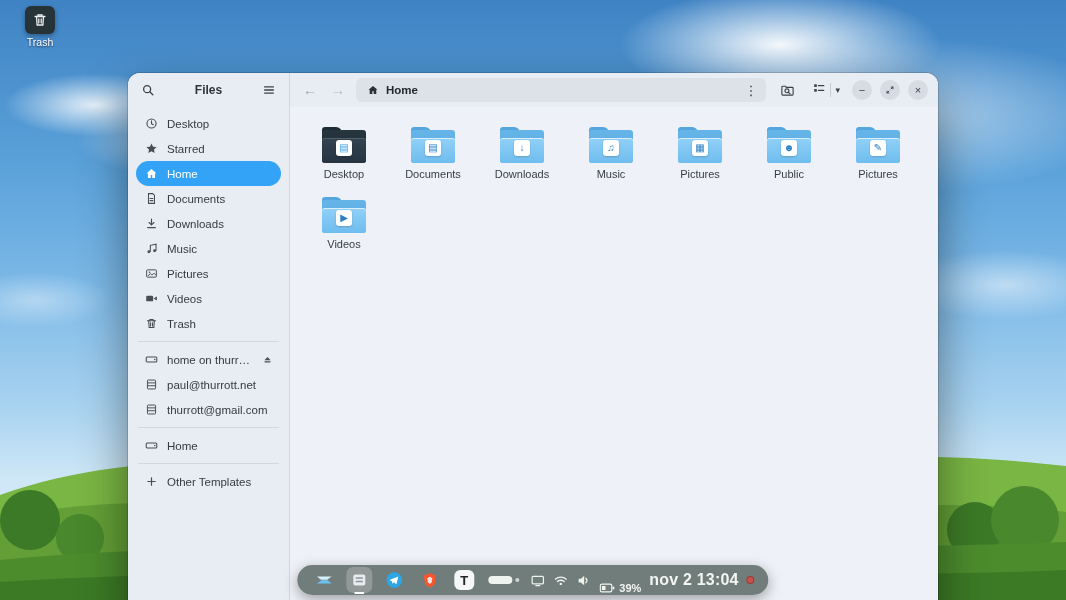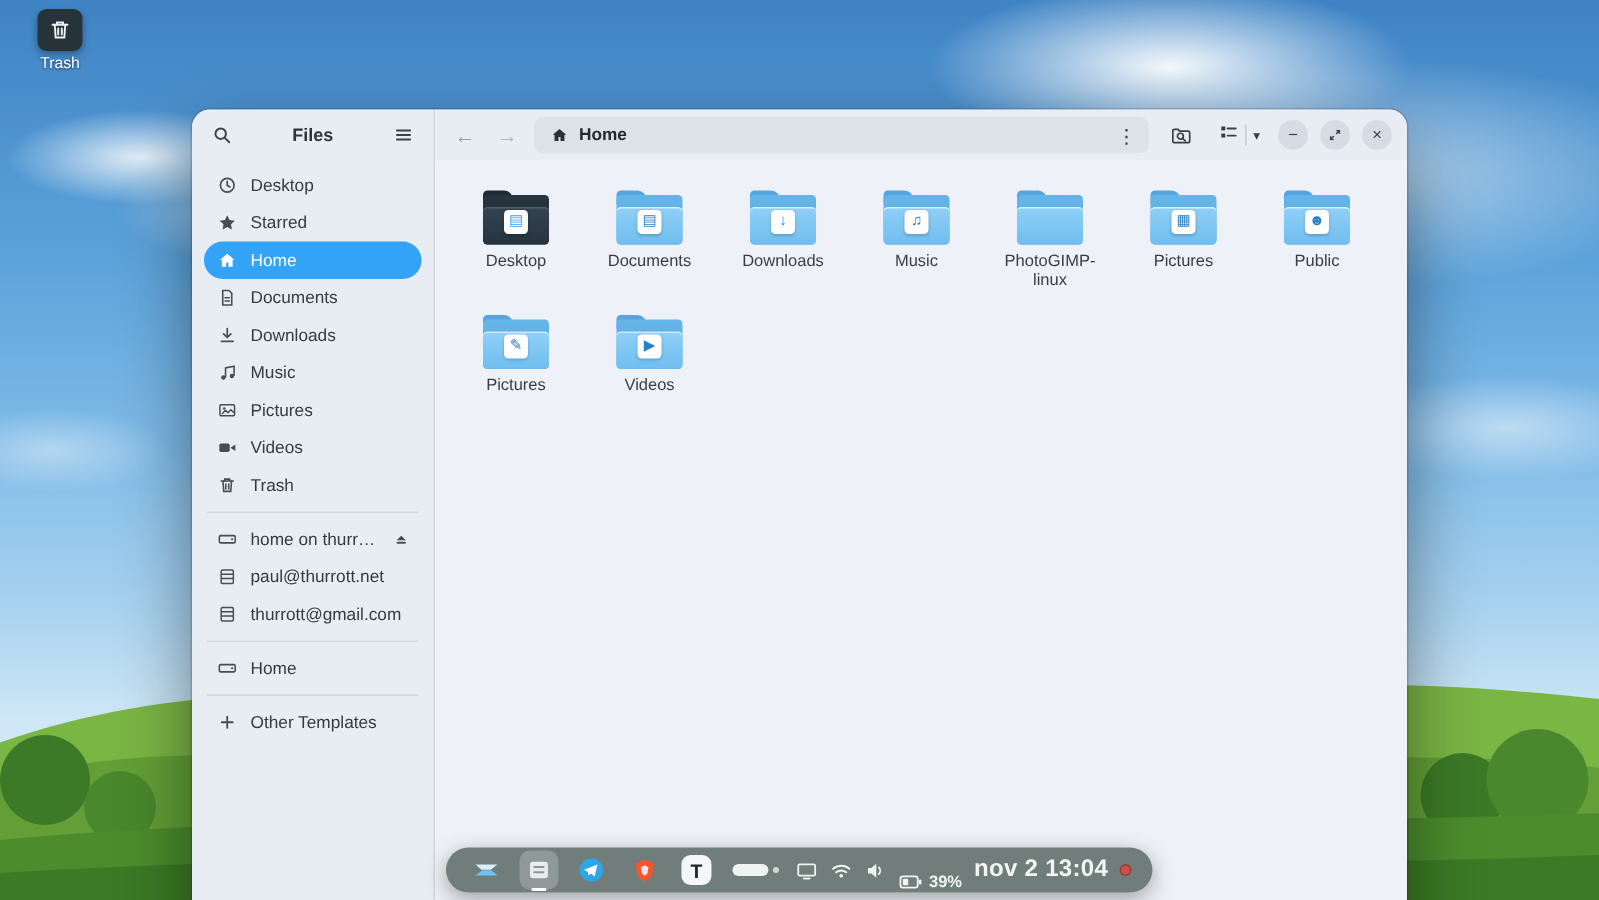--- a/index.html
+++ b/index.html
@@ -385,28 +385,20 @@
         <div class="tile" data-variant="blue">
           <div class="folder">
               <i class="ftab"></i>
               <i class="fbody"></i>
               <i class="ffront"></i>
             <span class="emblem">♫</span>
             </div>
           <span class="tname">Music</span>
         </div>
 
-        <div class="tile" data-variant="blue">
-          <div class="folder">
-              <i class="ftab"></i>
-              <i class="fbody"></i>
-              <i class="ffront"></i>
-            </div>
-          <span class="tname">PhotoGIMP-linux</span>
-        </div>
 
         <div class="tile" data-variant="blue">
           <div class="folder">
               <i class="ftab"></i>
               <i class="fbody"></i>
               <i class="ffront"></i>
             <span class="emblem">▦</span>
             </div>
           <span class="tname">Pictures</span>
         </div>

